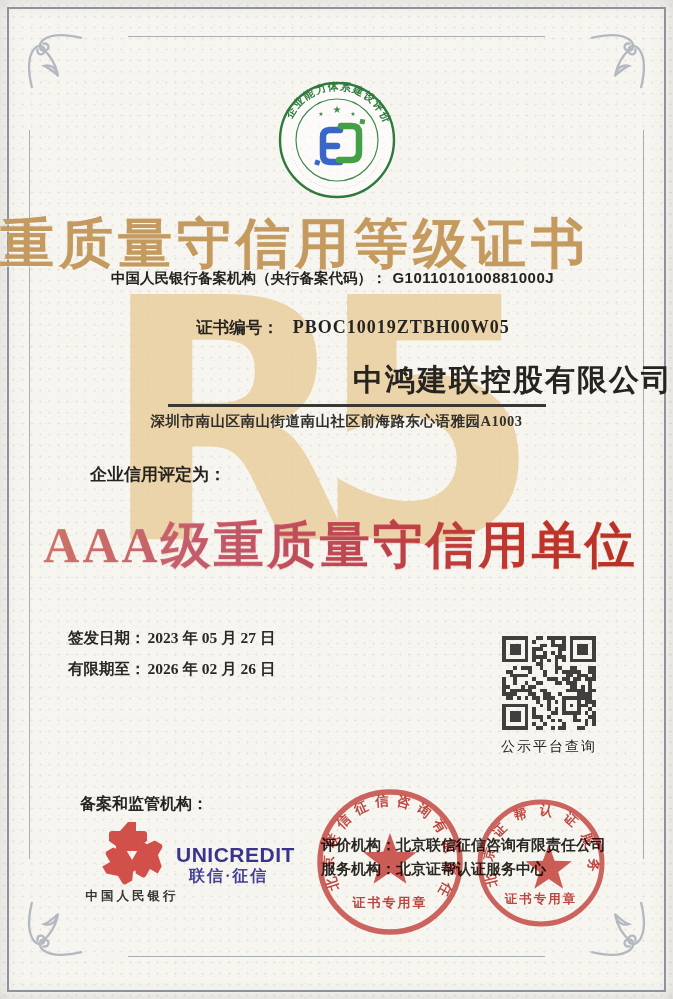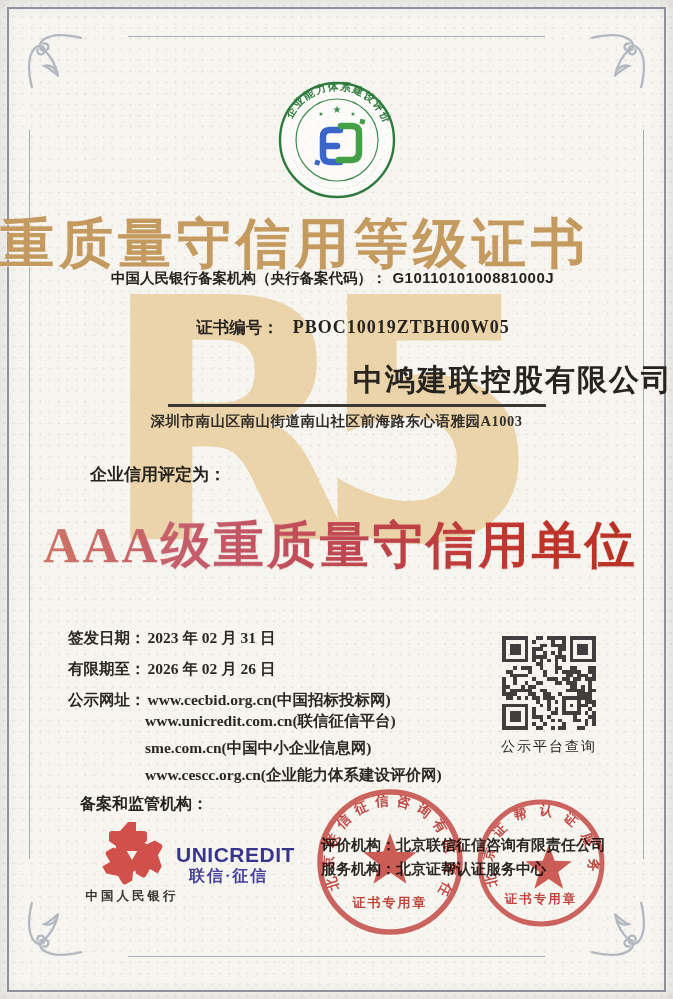--- a/index.html
+++ b/index.html
@@ -150,32 +150,24 @@
 
     <div class="company">中鸿建联控股有限公司</div>
     <div class="company-rule"></div>
     <div class="address">深圳市南山区南山街道南山社区前海路东心语雅园A1003</div>
 
     <div class="rating-label">企业信用评定为：</div>
     <div class="rating">AAA级重质量守信用单位</div>
 
     <div class="details">
       <div class="row">
-        <span class="lbl">签发日期：</span><span>2023 年 02 月 31 日</span>
+        <span class="lbl">签发日期：</span><span>2023 年 05 月 27 日</span>
       </div>
       <div class="row">
         <span class="lbl">有限期至：</span><span>2026 年 02 月 26 日</span>
-      </div>
-      <div class="row">
-        <span class="lbl">公示网址：</span><span class="first">www.cecbid.org.cn(中国招标投标网)</span>
-        <div class="sites">
-          <div class="site">www.unicredit.com.cn(联信征信平台)</div>
-          <div class="site">sme.com.cn(中国中小企业信息网)</div>
-          <div class="site">www.cescc.org.cn(企业能力体系建设评价网)</div>
-        </div>
       </div>
     </div>
 
     <div class="qr-wrap">
       <div class="qr-box">
           <svg viewBox="0 0 25 25" shape-rendering="crispEdges" fill="#413f3e">
             <rect x="0" y="0" width="1" height="1"></rect>
             <rect x="1" y="0" width="1" height="1"></rect>
             <rect x="2" y="0" width="1" height="1"></rect>
             <rect x="3" y="0" width="1" height="1"></rect>

